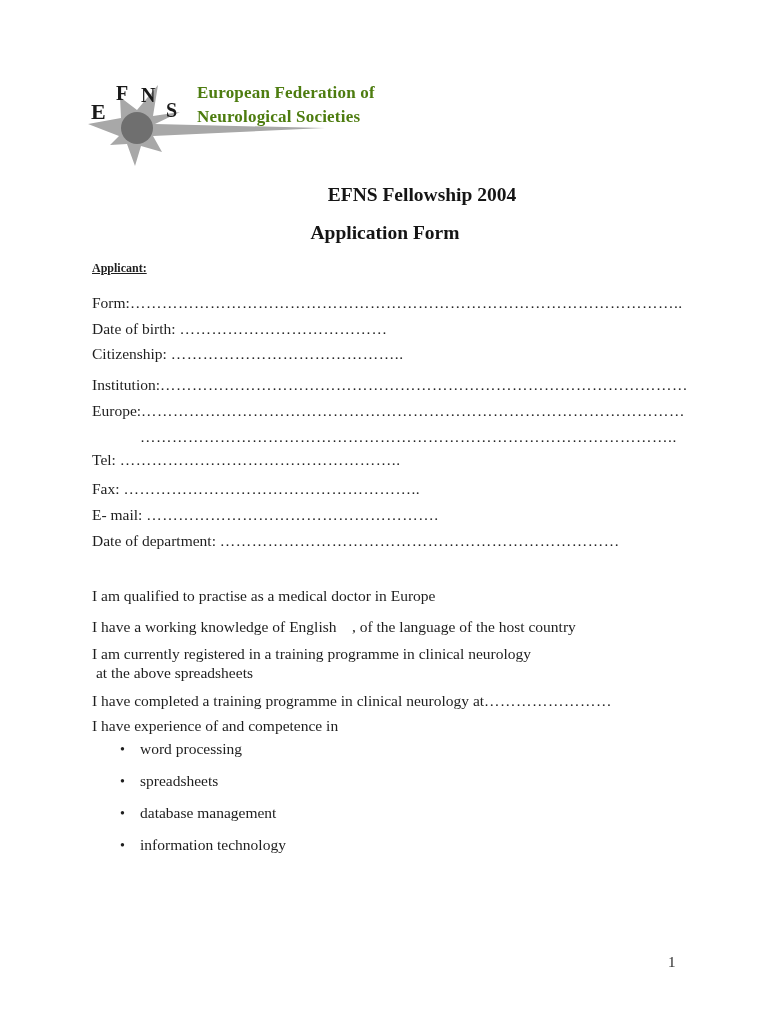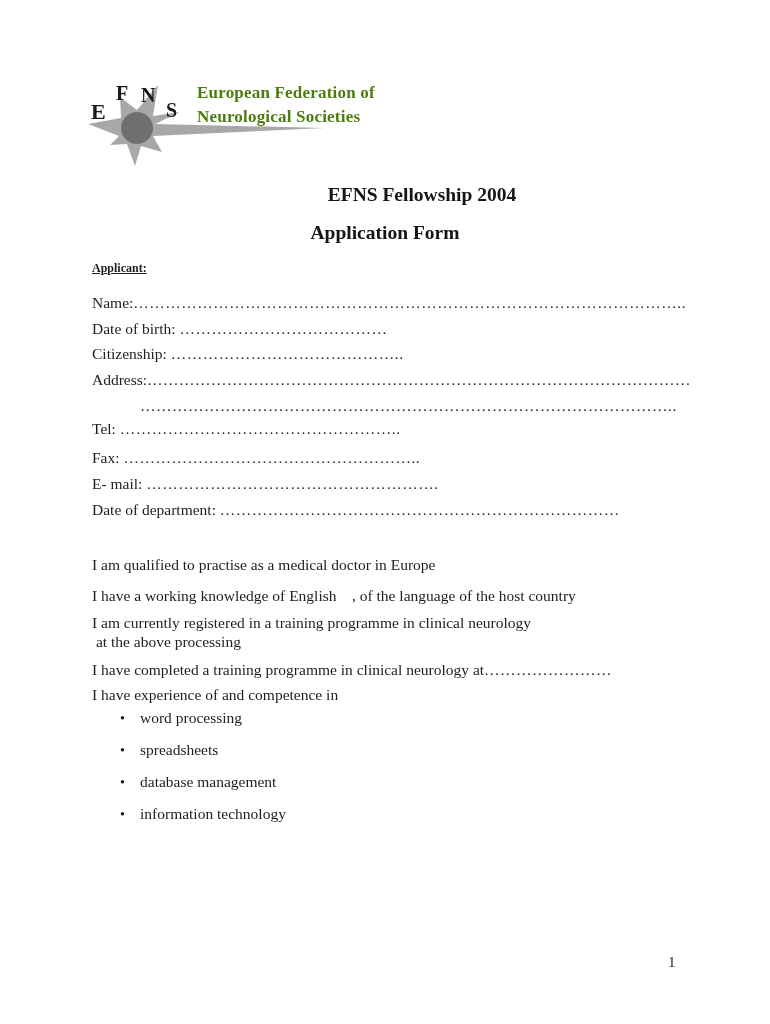--- a/index.html
+++ b/index.html
@@ -69,51 +69,54 @@
   </div>
 
   <div class="doc-title title-1">EFNS Fellowship 2004</div>
   <div class="doc-title title-2">Application Form</div>
 
   <div class="content">
 
     <div class="heading">Applicant:</div>
 
     <div class="field-row" style="margin-top:15px">
-      <span>Name:</span><span class="dots">…………………………………………………………………………………………..</span>
+      <span>Form:</span><span class="dots">…………………………………………………………………………………………..</span>
     </div>
     <div class="field-row" style="margin-top:7px">
       <span>Date of birth: </span><span class="dots">…………………………………</span>
     </div>
     <div class="field-row" style="margin-top:6px">
       <span>Citizenship: </span><span class="dots">……………………………………..</span>
     </div>
+    <div class="field-row" style="margin-top:12px">
+      <span>Institution:</span><span class="dots">………………………………………………………………………………………</span>
+    </div>
     <div class="field-row" style="margin-top:7px">
-      <span>Address:</span><span class="dots">…………………………………………………………………………………………</span>
+      <span>Europe:</span><span class="dots">…………………………………………………………………………………………</span>
     </div>
     <div class="field-row indent-row" style="margin-top:7px">
       <span></span><span class="dots">………………………………………………………………………………………..</span>
     </div>
     <div class="field-row" style="margin-top:4px">
       <span>Tel: </span><span class="dots">……………………………………………..</span>
     </div>
     <div class="field-row" style="margin-top:10px">
       <span>Fax: </span><span class="dots">………………………………………………..</span>
     </div>
     <div class="field-row" style="margin-top:7px">
       <span>E- mail: </span><span class="dots">……………………………………………….</span>
     </div>
     <div class="field-row" style="margin-top:7px">
       <span>Date of department: </span><span class="dots">…………………………………………………………………</span>
     </div>
 
     <div class="stmt" style="margin-top:36px"><span>I am qualified to practise as a medical doctor in Europe</span></div>
     <div class="stmt" style="margin-top:12px"><span>I have a working knowledge of English    , of the language of the host country</span></div>
     <div class="stmt" style="margin-top:8px"><span>I am currently registered in a training programme in clinical neurology</span></div>
-    <div class="stmt" style="margin-top:0"><span> at the above processing</span></div>
+    <div class="stmt" style="margin-top:0"><span> at the above spreadsheets</span></div>
     <div class="stmt field-row" style="margin-top:9px"><span>I have completed a training programme in clinical neurology at</span><span class="dots">……………………</span></div>
     <div class="stmt" style="margin-top:6px"><span>I have experience of and competence in</span></div>
 
     <div class="bullet-item" style="margin-top:4px">
       <span class="bullet-glyph">•</span>
       <span>word processing</span>
     </div>
     <div class="bullet-item" style="margin-top:12px">
       <span class="bullet-glyph">•</span>
       <span>spreadsheets</span>

